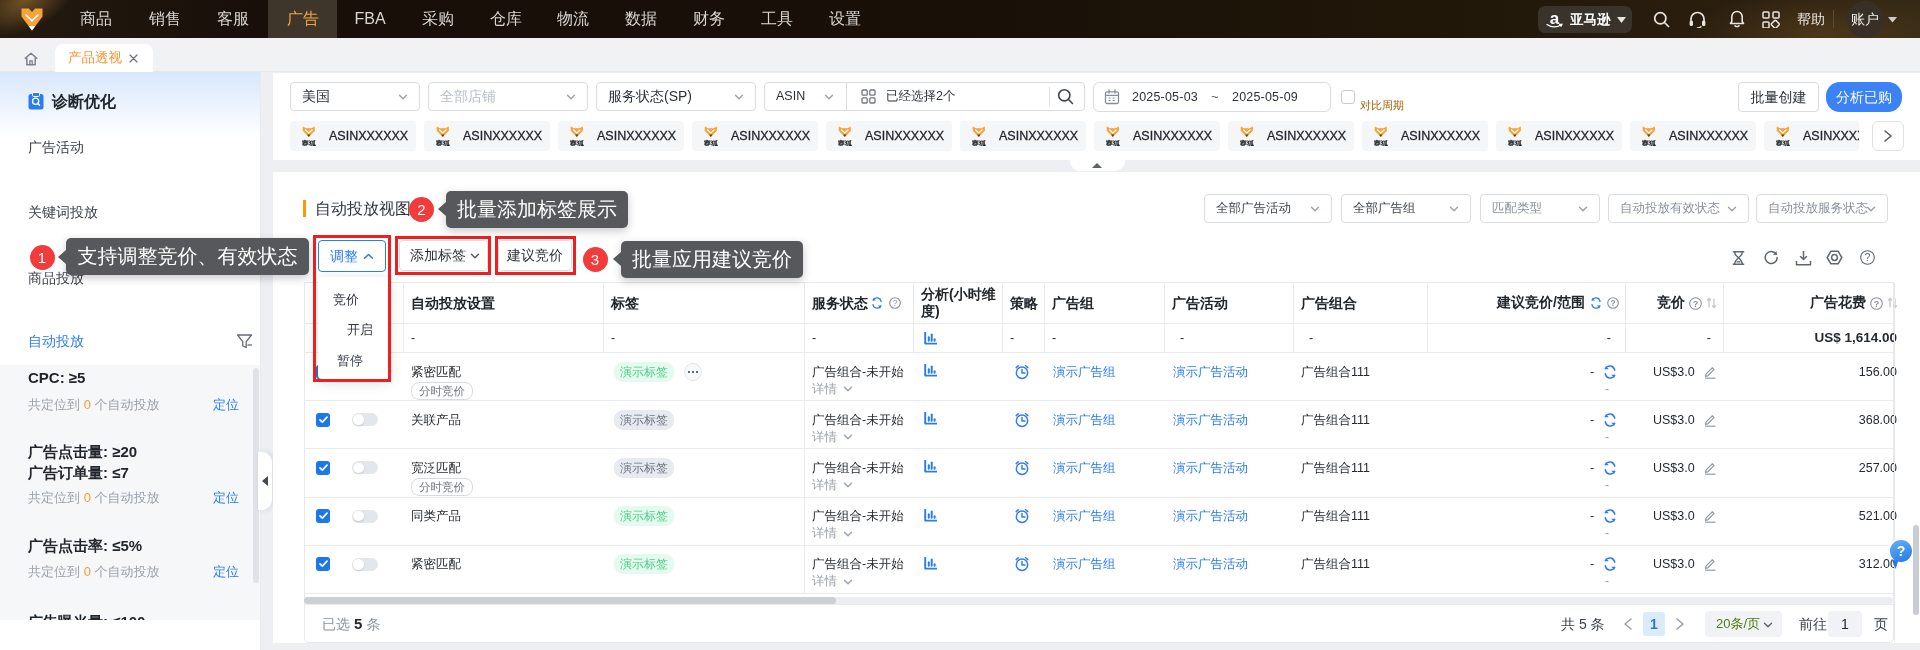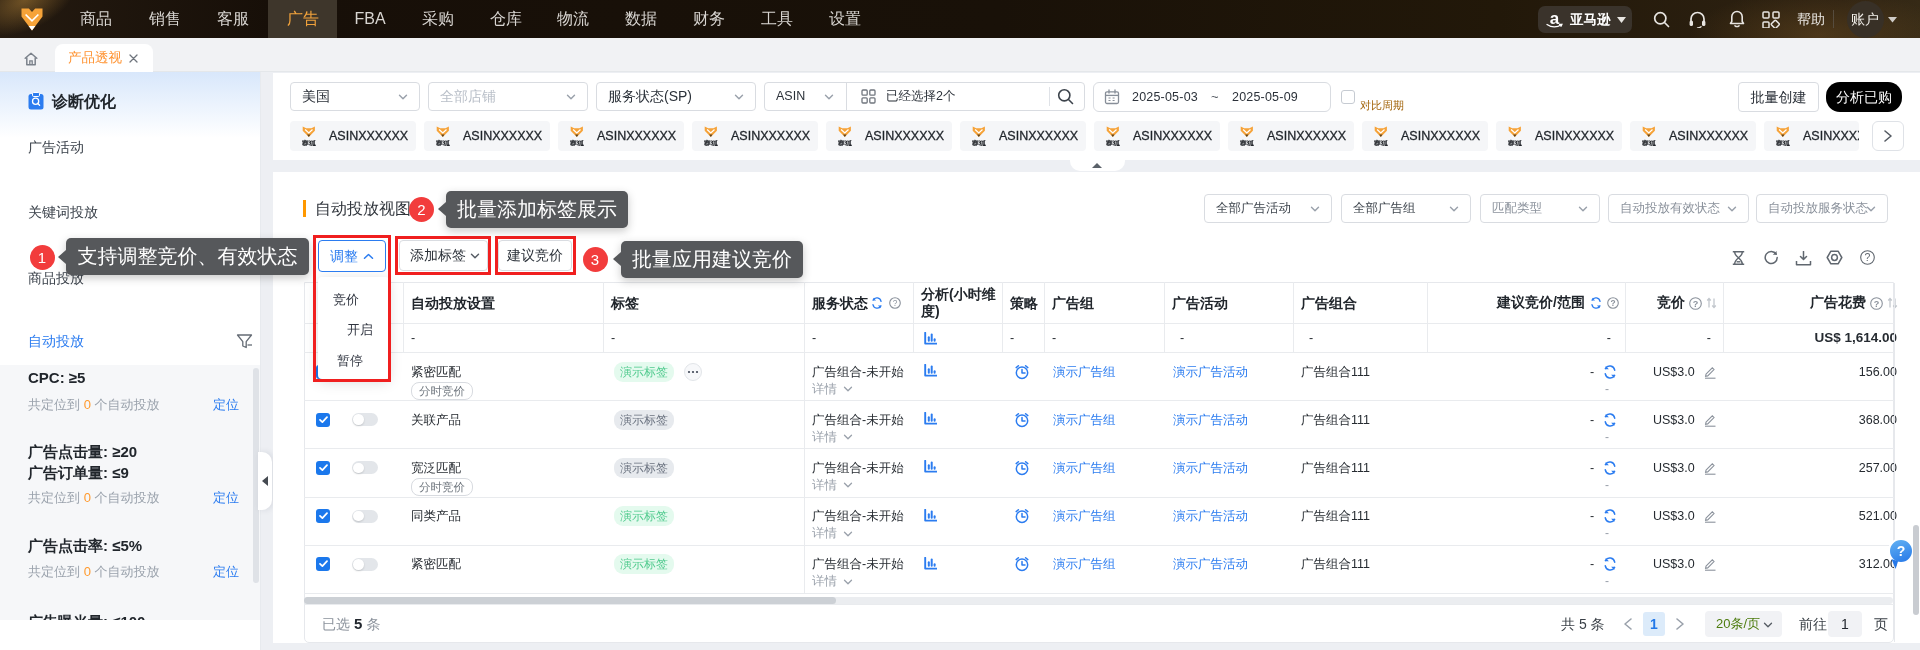--- a/index.html
+++ b/index.html
@@ -91,21 +91,21 @@
 <div style="position:absolute;left:28px;top:269px;height:18px;line-height:18px;font-size:14px;color:#3b424b">商品投放</div>
 <div style="position:absolute;left:28px;top:332px;height:18px;line-height:18px;font-size:14px;color:#2b7cf0">自动投放</div>
 <svg style="position:absolute;left:236px;top:333px" width="17" height="17" viewBox="0 0 17 17" fill="none">
     <path d="M1.5 2 L15.5 2 L10.2 8.6 L10.2 14.5 L6.8 13 L6.8 8.6 Z" stroke="#646b74" stroke-width="1.3" fill="none" stroke-linejoin="round"></path>
 <path d="M11.5 12 L16 12" stroke="#646b74" stroke-width="1.3"></path>
   </svg>
 <div style="position:absolute;left:28px;top:368px;height:20px;line-height:20px;font-size:15px;font-weight:bold;color:#21262c">CPC: ≥5</div>
 <div style="position:absolute;left:28px;top:396px;height:18px;line-height:18px;font-size:13px;color:#9aa2ac">共定位到 <span style="color:#ff9a2e">0</span> 个自动投放</div>
 <div style="position:absolute;left:213px;top:396px;height:18px;line-height:18px;font-size:13px;color:#2b7cf0">定位</div>
 <div style="position:absolute;left:28px;top:442px;height:20px;line-height:20px;font-size:15px;font-weight:bold;color:#21262c">广告点击量: ≥20</div>
-<div style="position:absolute;left:28px;top:463px;height:20px;line-height:20px;font-size:15px;font-weight:bold;color:#21262c">广告订单量: ≤9</div>
+<div style="position:absolute;left:28px;top:463px;height:20px;line-height:20px;font-size:15px;font-weight:bold;color:#21262c">广告订单量: ≤7</div>
 <div style="position:absolute;left:28px;top:489px;height:18px;line-height:18px;font-size:13px;color:#9aa2ac">共定位到 <span style="color:#ff9a2e">0</span> 个自动投放</div>
 <div style="position:absolute;left:213px;top:489px;height:18px;line-height:18px;font-size:13px;color:#2b7cf0">定位</div>
 <div style="position:absolute;left:28px;top:536px;height:20px;line-height:20px;font-size:15px;font-weight:bold;color:#21262c">广告点击率: ≤5%</div>
 <div style="position:absolute;left:28px;top:563px;height:18px;line-height:18px;font-size:13px;color:#9aa2ac">共定位到 <span style="color:#ff9a2e">0</span> 个自动投放</div>
 <div style="position:absolute;left:213px;top:563px;height:18px;line-height:18px;font-size:13px;color:#2b7cf0">定位</div>
 <div style="position:absolute;left:0;top:600px;width:250px;height:20px;overflow:hidden">
     <div style="position:absolute;left:28px;top:13px;font-size:15px;font-weight:bold;color:#21262c">广告曝光量: ≤100</div>
   </div>
 <div style="position:absolute;left:258px;top:452px;width:14px;height:58px;background:#fff;border-radius:0 10px 10px 0;box-shadow:2px 0 6px rgba(15,30,60,.10)"></div>
 <div style="position:absolute;left:262px;top:476px;width:0;height:0;border-top:5px solid transparent;border-bottom:5px solid transparent;border-right:6px solid #454a51"></div>
@@ -149,21 +149,21 @@
 <path d="M1.5 6.4 L14.5 6.4" stroke="#878e98" stroke-width="1.3"></path>
 <path d="M5 1 L5 4 M11 1 L11 4" stroke="#878e98" stroke-width="1.3" stroke-linecap="round"></path>
 <path d="M4.5 9 h2 M4.5 11.5 h2 M8.6 9 h2 M8.6 11.5 h2" stroke="#878e98" stroke-width="1.2"></path>
   </svg>
 <div style="position:absolute;left:1132px;top:82px;height:30px;line-height:30px;font-size:12.5px;color:#2b3139;letter-spacing:.2px">2025-05-03</div>
 <div style="position:absolute;left:1211px;top:82px;height:30px;line-height:30px;font-size:13px;color:#555b63">~</div>
 <div style="position:absolute;left:1232px;top:82px;height:30px;line-height:30px;font-size:12.5px;color:#2b3139;letter-spacing:.2px">2025-05-09</div>
 <div style="position:absolute;left:1341px;top:90px;width:14px;height:14px;background:#fff;border:1px solid #c6cbd2;border-radius:3px"></div>
 <div style="position:absolute;left:1360px;top:97px;height:16px;line-height:16px;font-size:11px;color:#a16207">对比周期</div>
 <div style="position:absolute;left:1738px;top:82px;width:81px;height:30px;background:#fff;border:1px solid #d9dce1;border-radius:4px;text-align:center;line-height:28px;font-size:14px;color:#2b3139">批量创建</div>
-<div style="position:absolute;left:1826px;top:82px;width:76px;height:30px;background:#000000;border-radius:14px;text-align:center;line-height:30px;font-size:14px;color:#fff">分析已购</div>
+<div style="position:absolute;left:1826px;top:82px;width:76px;height:30px;background:#3b82f6;border-radius:14px;text-align:center;line-height:30px;font-size:14px;color:#fff">分析已购</div>
 <div style="position:absolute;left:290px;top:121px;width:126px;height:30px;background:#f5f6f8;border-radius:4px;overflow:hidden">
     <svg style="position:absolute;left:12px;top:5px" width="14" height="20" viewBox="0 0 14 20" fill="none">
       <path d="M0.7,0.4 L4.2,2.3 L9.4,2.3 L12.9,0.4 L12.9,4.7 L6.8,11 L0.7,4.7 Z" fill="#f6a339"></path>
 <path d="M3.1,3.5 L6.8,6.9 L10.5,3.5" stroke="#fff" stroke-width="1.3" fill="none"></path>
 <path d="M5.1,8.4 L8.5,8.4 L6.8,11 Z" fill="#5c4420"></path>
 <text x="7" y="19.5" font-family="Liberation Sans,sans-serif" font-size="7.4" fill="#23262b" text-anchor="middle" font-weight="bold">赛狐</text>
     </svg>
     <div style="position:absolute;left:39px;top:0;height:30px;line-height:30px;font-size:12.5px;font-weight:500;color:#1f242a;-webkit-text-stroke:0.3px #1f242a">ASINXXXXXX</div>
   </div>
 <div style="position:absolute;left:424px;top:121px;width:126px;height:30px;background:#f5f6f8;border-radius:4px;overflow:hidden">

